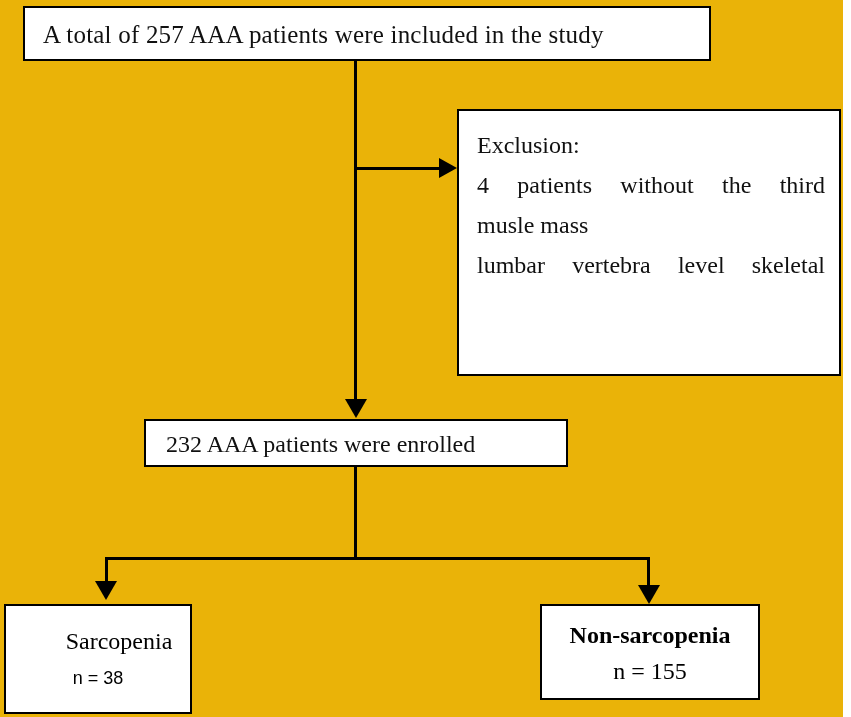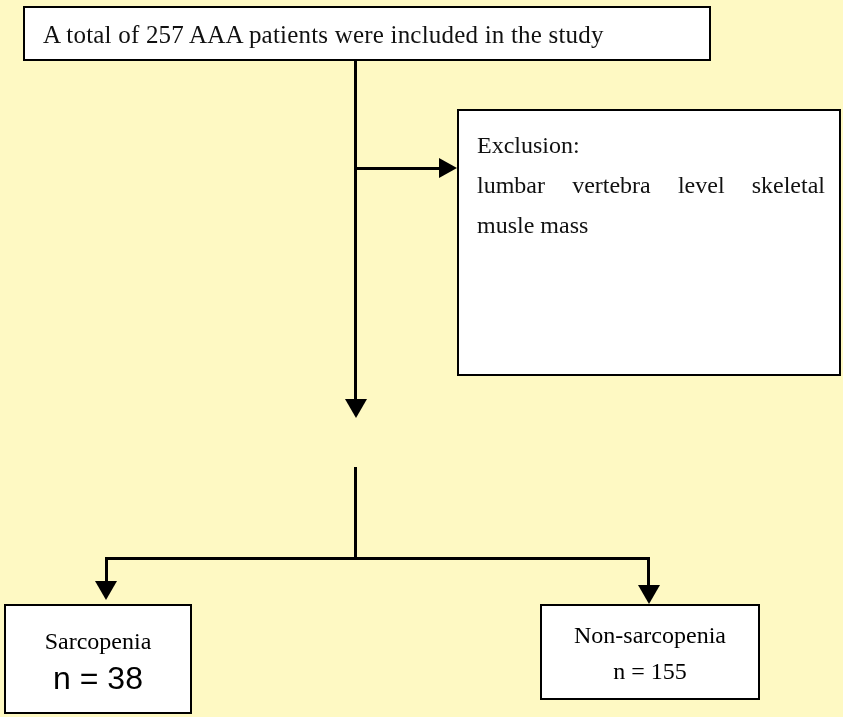--- a/index.html
+++ b/index.html
@@ -4,21 +4,21 @@
 <style>
   html, body {
     margin: 0;
     padding: 0;
     background: #ffffff;
   }
   #canvas {
     position: relative;
     width: 843px;
     height: 717px;
-    background: #fef9c3;
+    background: #eab308;
     font-family: "Liberation Serif", "DejaVu Serif", serif;
     color: #000000;
     overflow: hidden;
   }
   .box {
     position: absolute;
     box-sizing: border-box;
     border: 2.5px solid #000000;
     background: #ffffff;
   }
@@ -96,27 +96,27 @@
     height: 96px;
   }
   .bottom-label {
     position: absolute;
     left: 0;
     width: 100%;
     text-align: center;
     font-size: 24px;
     line-height: 30px;
   }
-  #box-sarcopenia .label-title { top: 20px; }
+  #box-sarcopenia .label-title { top: 20px; margin-left: 21px; }
   #box-sarcopenia .label-count {
     top: 57px;
     font-family: "Liberation Sans", "DejaVu Sans", sans-serif;
-    font-size: 32px;
+    font-size: 18px;
   }
-  #box-nonsarcopenia .label-title { top: 14px; }
+  #box-nonsarcopenia .label-title { top: 14px; font-weight: bold; }
   #box-nonsarcopenia .label-count { top: 50px; }
 
   
   .vline {
     position: absolute;
     background: #000000;
     width: 3px;
   }
   .hline {
     position: absolute;
@@ -151,25 +151,29 @@
 
   <div class="vline" style="left:354px; top:61px; height:340px;"></div>
   <div class="arrowhead-down" style="left:345px; top:399px;"></div>
 
   <div class="hline" style="left:356px; top:167px; width:84px;"></div>
   <div class="arrowhead-right" style="left:439px; top:158px;"></div>
 
   <div class="box" id="box-exclusion">
     <div class="excl-inner">
       <span class="excl-line">Exclusion:</span>
+      <span class="excl-line justify-all">4 patients without the third</span>
+      <span class="excl-line">musle mass</span>
       <span class="excl-line justify-all">lumbar vertebra level skeletal</span>
-      <span class="excl-line">musle mass</span>
     </div>
   </div>
 
+  <div class="box" id="box-middle">
+    <span class="box-text">232 AAA patients were enrolled</span>
+  </div>
 
   <div class="vline" style="left:354px; top:467px; height:93px;"></div>
   <div class="hline" style="left:105px; top:557px; width:545px;"></div>
 
   <div class="vline" style="left:105px; top:557px; height:26px;"></div>
   <div class="arrowhead-down" style="left:95px; top:581px;"></div>
 
   <div class="vline" style="left:647px; top:557px; height:30px;"></div>
   <div class="arrowhead-down" style="left:638px; top:585px;"></div>
 

